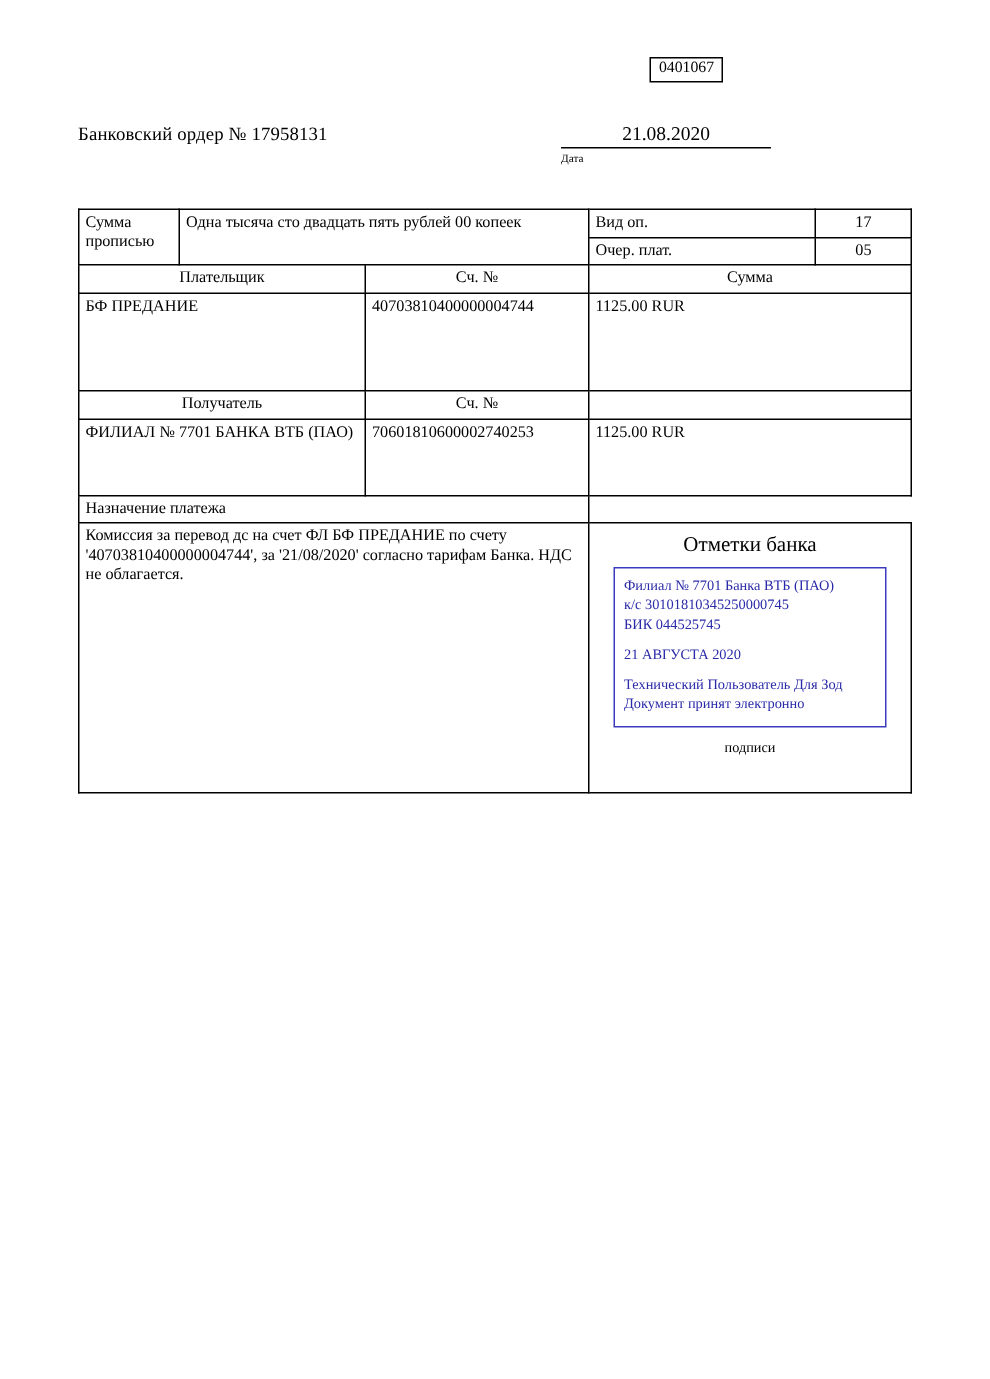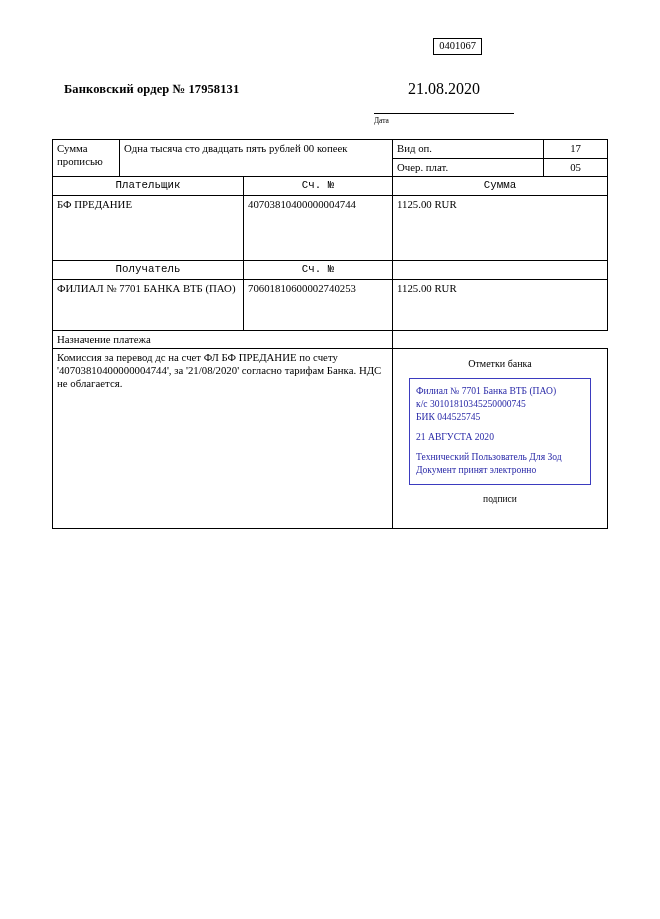--- a/index.html
+++ b/index.html
@@ -35,38 +35,38 @@
   
   .title-row {
     position: absolute;
     top: 82px;
     left: 52px;
     width: 560px;
     height: 28px;
   }
   .doc-title {
     position: absolute;
-    left: 12px;
+    left: 0;
     top: 0;
-    font-weight: bold;
+    font-weight: normal;
     font-size: 12.5px;
     letter-spacing: 0.1px;
   }
   .date-wrap {
     position: absolute;
     left: 322px;
     top: 0;
     width: 140px;
     text-align: center;
   }
   .date-value {
-    font-size: 16px;
+    font-size: 13px;
     border-bottom: 1px solid #000;
     display: block;
-    padding-bottom: 17px;
+    padding-bottom: 2px;
     line-height: 14px;
   }
   .date-caption {
     font-size: 7.5px;
     display: block;
     padding-top: 2px;
     text-align: left;
   }
 
   
@@ -103,21 +103,20 @@
   .vid-val {
     width: 26px;
     text-align: center;
     font-size: 10.5px;
   }
   .hdr {
     text-align: center;
     font-size: 10.5px;
     height: 14px;
     padding: 1px 4px;
-    font-family: Liberation Mono, monospace;
   }
   .payer-name {
     height: 60px;
   }
   .rcpt-name {
     height: 46px;
   }
   .acct {
     width: 140px;
     text-align: left;
@@ -137,21 +136,21 @@
     font-size: 10.8px;
   }
   .marks-cell {
     width: 206px;
     padding: 0;
     vertical-align: top;
     position: relative;
   }
   .marks-title {
     text-align: center;
-    font-size: 10px;
+    font-size: 14px;
     padding-top: 6px;
     display: block;
   }
   .stamp {
     border: 1px solid #3b3bbf;
     color: #2a2aa8;
     margin: 8px 12px 0 12px;
     padding: 5px 6px 8px 6px;
     font-size: 9.6px;
     line-height: 13px;

